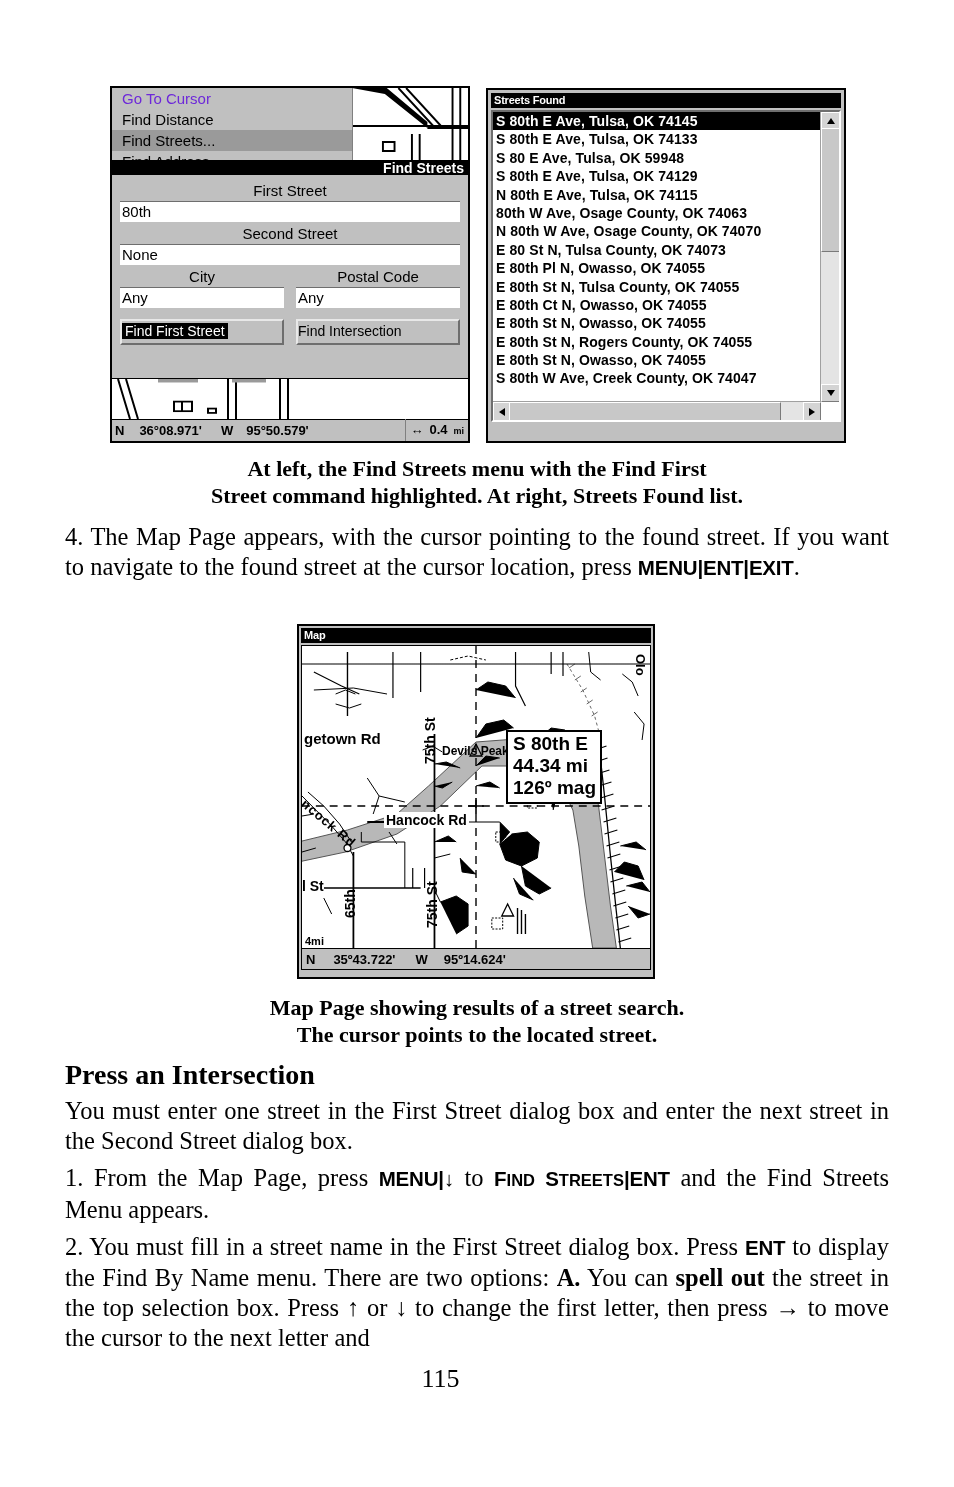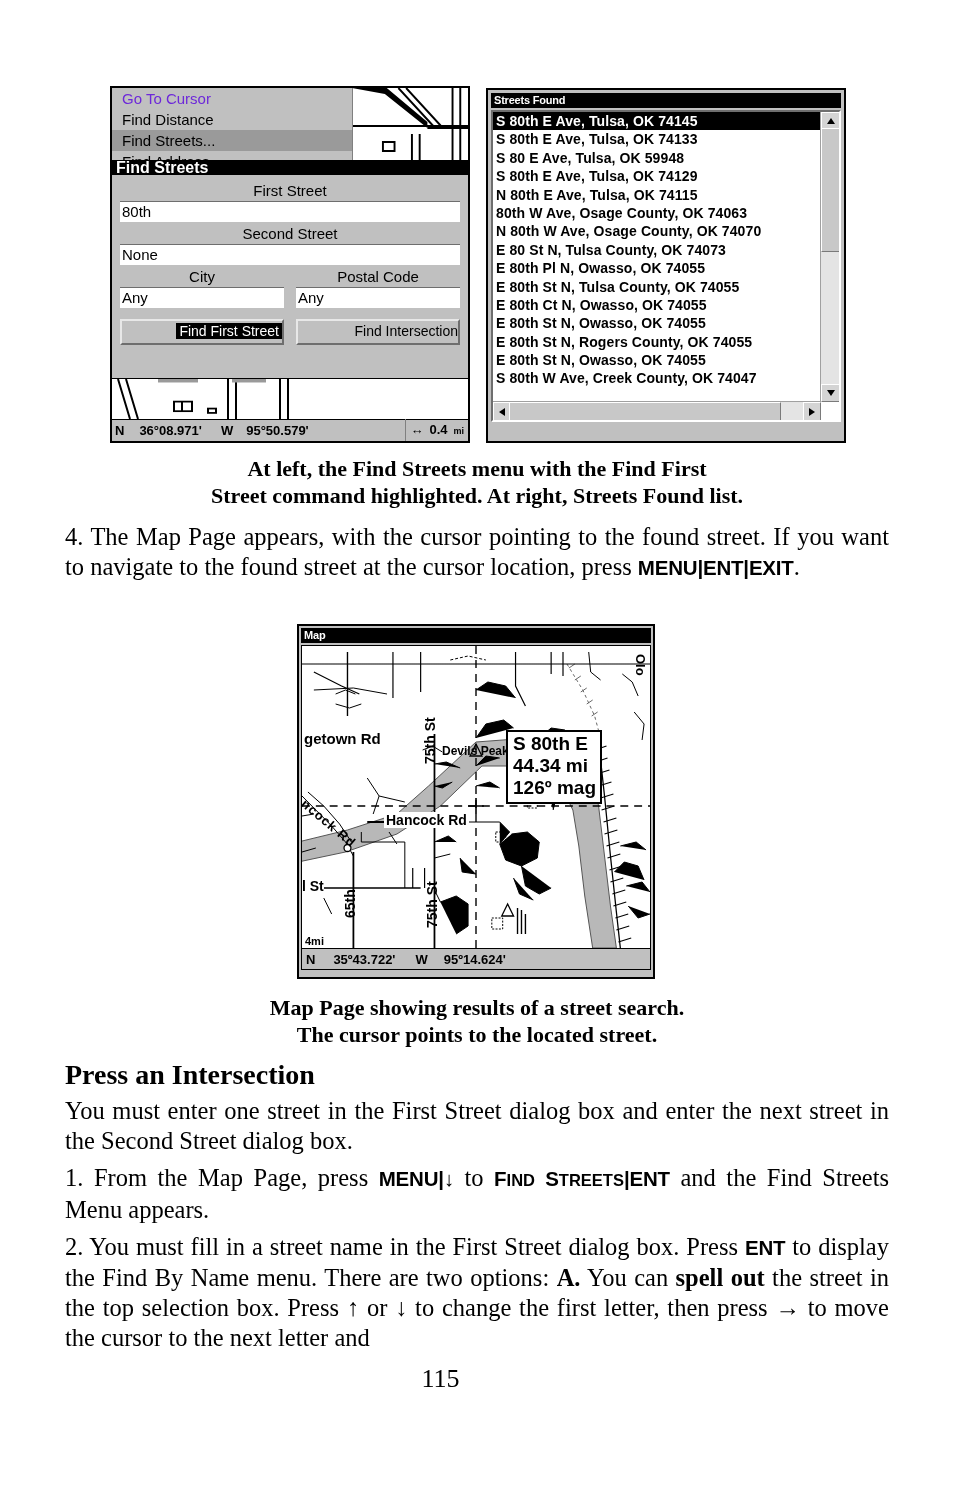--- a/index.html
+++ b/index.html
@@ -77,24 +77,25 @@
   .fs-dialog {
     position: absolute;
     left: 0; top: 72px; right: 0;
     z-index: 6;
     background: #c0c0c0;
     border-top: 1px solid #000;
   }
   .fs-title {
     background: #000;
     color: #fff;
-    font-size: 16px;
+    font-size: 14px;
     font-weight: bold;
     padding: 1px 4px;
     line-height: 12px;
+    text-align: right;
   }
   .fs-body { padding: 4px 8px 8px 8px; }
   .fs-label {
     font-size: 15px;
     line-height: 19px;
     margin-top: 2px;
     text-align: center;
   }
   .fs-input {
     background: #ffffff;
@@ -116,21 +117,21 @@
     gap: 12px;
     margin-top: 11px;
   }
   .fs-btn {
     flex: 1;
     background: #c0c0c0;
     border-top: 2px solid #e8e8e8;
     border-left: 2px solid #e8e8e8;
     border-right: 2px solid #6e6e6e;
     border-bottom: 2px solid #6e6e6e;
-    text-align: right;
+    text-align: left;
     font-size: 14px;
     line-height: 20px;
     height: 22px;
     overflow: hidden;
   }
   .fs-btn .hl {
     background: #000;
     color: #fff;
     padding: 0 3px;
   }

